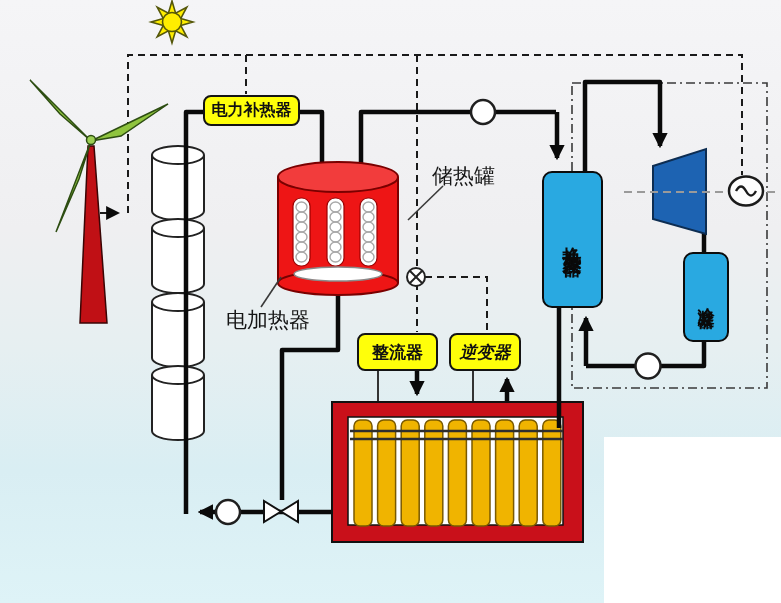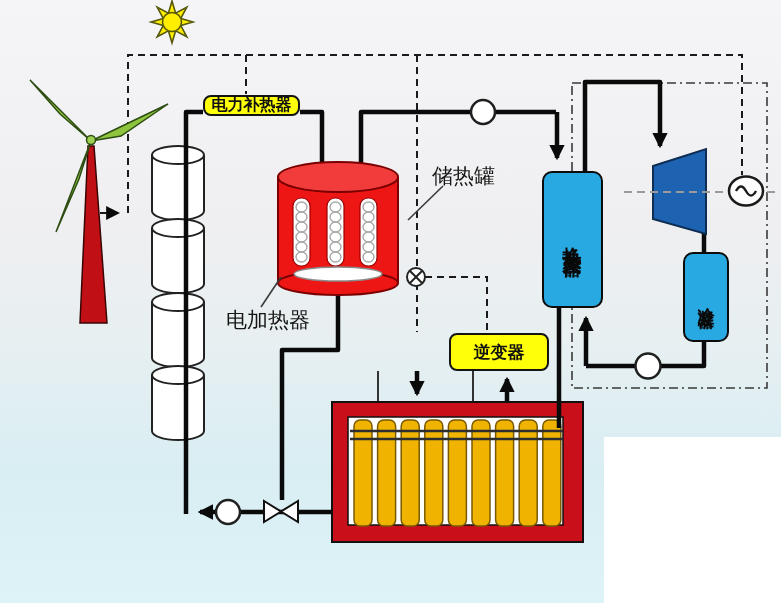--- a/index.html
+++ b/index.html
@@ -20,23 +20,23 @@
     position:absolute;background:#29a9e1;border:2.5px solid #0c0c0c;border-radius:10px;
     display:flex;align-items:center;justify-content:center;
     font-weight:bold;color:#0a0a0a;font-family:"DejaVu Serif","Liberation Serif",serif;
     box-sizing:border-box;
   }
   .vtext{writing-mode:vertical-rl;text-orientation:upright;letter-spacing:3px;line-height:1;}
   .plain-label{
     position:absolute;font-weight:normal;color:#161616;white-space:nowrap;
     font-family:"DejaVu Serif","Liberation Serif",serif;
   }
-  .lbl-heater-box{left:203px;top:95px;width:97px;height:21px;font-size:16px;}
+  .lbl-heater-box{left:203px;top:95px;width:97px;height:31px;font-size:16px;}
   .lbl-rectifier{left:357px;top:333px;width:81px;height:38px;font-size:17px;}
-  .lbl-inverter{left:449px;top:333px;width:100px;height:38px;font-size:17px;}
+  .lbl-inverter{left:449px;top:333px;width:72px;height:38px;font-size:17px;font-style:italic;}
   .lbl-evaporator{left:542px;top:171px;width:61px;height:137px;font-size:19px;}
   .lbl-condenser{left:683px;top:252px;width:46px;height:90px;font-size:17px;}
   .lbl-tank{left:432px;top:162px;font-size:21px;}
   .lbl-eheater{left:226px;top:306px;font-size:21px;}
   .lbl-battery{left:316px;top:556px;font-size:24px;letter-spacing:2px;}
 </style>
 </head>
 <body>
 
 <div id="stage">
@@ -189,20 +189,23 @@
 
     <g stroke="#3a3a3a" stroke-width="1.6">
       <line x1="443" y1="186" x2="408" y2="220"></line>
       <line x1="261" y1="307" x2="281" y2="277"></line>
     </g>
   </svg>
 
   <div class="ybox lbl-heater-box">
     <span>电力补热器</span>
   </div>
+  <div class="ybox lbl-rectifier">
+    <span>整流器</span>
+  </div>
   <div class="ybox lbl-inverter">
     <span>逆变器</span>
   </div>
   <div class="bluebox lbl-evaporator">
     <span class="vtext">换热蒸发器</span>
   </div>
   <div class="bluebox lbl-condenser">
     <span class="vtext">冷凝器</span>
   </div>
 

